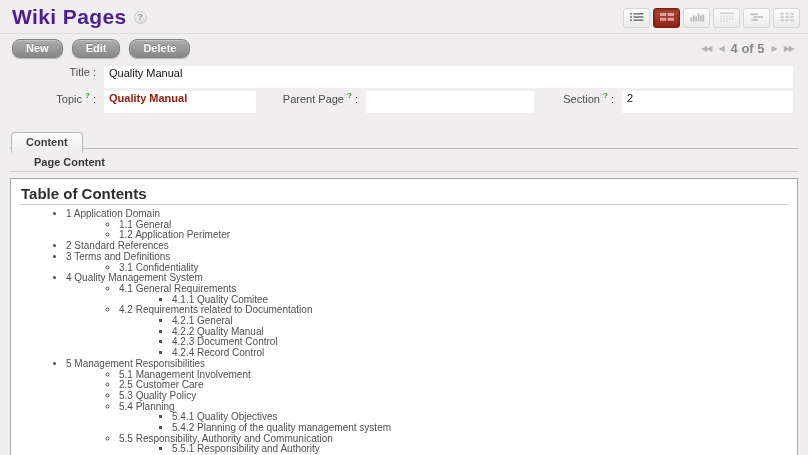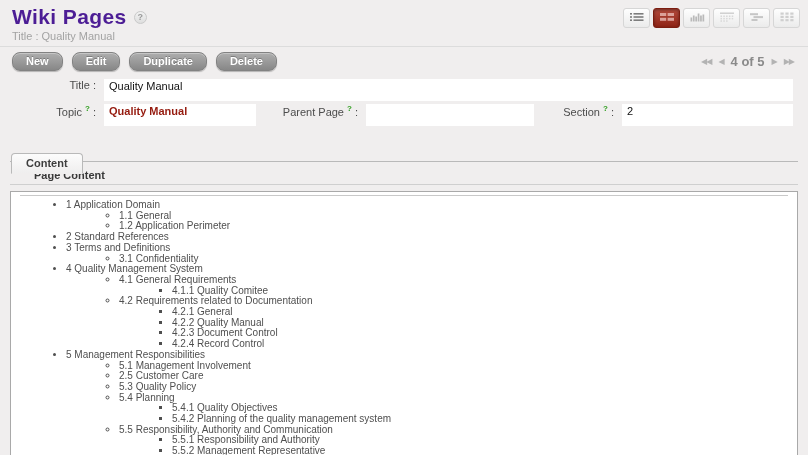--- a/index.html
+++ b/index.html
@@ -57,21 +57,21 @@
   .w-title-label { width:98px; }
   .f-title { flex:1; margin-left:6px; margin-right:15px; }
   .f-topic { width:152px; margin-left:6px; color:var(--maroon,#951a0e); font-weight:bold; }
   .w-parent-label { width:92px; margin-left:12px; }
   .f-parent { width:168px; margin-left:6px; }
   .w-section-label { width:72px; margin-left:10px; }
   .f-section { flex:1; margin-left:6px; margin-right:15px; }
   
   .notebook { margin:6px 10px 0 10px; border-bottom:1px solid #b9b9b9; height:21px; }
   .tab {
-    display:inline-block; position:relative; top:12px; margin-left:1px;
+    display:inline-block; position:relative; top:4px; margin-left:1px;
     background:linear-gradient(#fcfcfc,#efeeee);
     border:1px solid #b9b9b9; border-bottom:1px solid #f0eeee;
     border-radius:4px 4px 0 0; padding:3px 14px 4px;
     font-weight:bold; color:#3e3e3e; font-size:11px; cursor:pointer;
   }
   
   .section-label { font-weight:bold; color:#383838; margin:7px 9px 3px 12px; font-size:11px;padding-left:22px; }
   .section-rule { border:none; border-top:1px solid #cfcfcf; margin:0 10px 6px 10px; }
   .content-box {
     margin:0 10px; background:#fff; border:1px solid #a9a9a9;
@@ -84,21 +84,20 @@
   .toc ul ul { list-style:circle; padding-left:53px; }
   .toc ul ul ul { list-style:square; padding-left:53px; }
   .toc li { line-height:10.7px; }
 </style>
 </head>
 <body>
 
 <div class="header">
   <div>
     <h1 class="page-title">Wiki Pages</h1><span class="help-badge">?</span>
-    <div class="subtitle">Title : Quality Manual</div>
   </div>
   <div class="view-switcher">
     <button class="vbtn">
       <span><svg width="16" height="12" viewBox="0 0 16 12">
             <g fill="#7d7d7d">
               <rect x="1" y="2" width="2" height="1.6"></rect>
               <rect x="4.5" y="2" width="10" height="1.6"></rect>
               <rect x="1" y="5.2" width="2" height="1.6"></rect>
               <rect x="4.5" y="5.2" width="10" height="1.6"></rect>
               <rect x="1" y="8.4" width="2" height="1.6"></rect>
@@ -172,21 +171,20 @@
             </g>
           </svg></span>
     </button>
   </div>
 </div>
 <div class="hsep"></div>
 
 <div class="toolbar">
   <button class="btn">New</button>
   <button class="btn">Edit</button>
-  <button class="btn">Duplicate</button>
   <button class="btn">Delete</button>
   <div class="pager">
     <span class="arrow">◀◀</span>
     <span class="arrow">◀</span>
     <span class="count">4 of 5</span>
     <span class="arrow">▶</span>
     <span class="arrow">▶▶</span>
   </div>
 </div>
 
@@ -206,20 +204,21 @@
 </div>
 
 <div class="notebook">
   <span class="tab">Content</span>
 </div>
 
 <div class="section-label">Page Content</div>
 <hr class="section-rule">
 
 <div class="content-box">
+  <div class="content-title">Table of Contents</div>
   <hr class="toc-rule">
   <div class="toc">
       <ul>
         <li>1 Application Domain<ul>
             <li>1.1 General</li>
             <li>1.2 Application Perimeter</li>
           </ul></li>
         <li>2 Standard References</li>
         <li>3 Terms and Definitions<ul>
             <li>3.1 Confidentiality</li>

